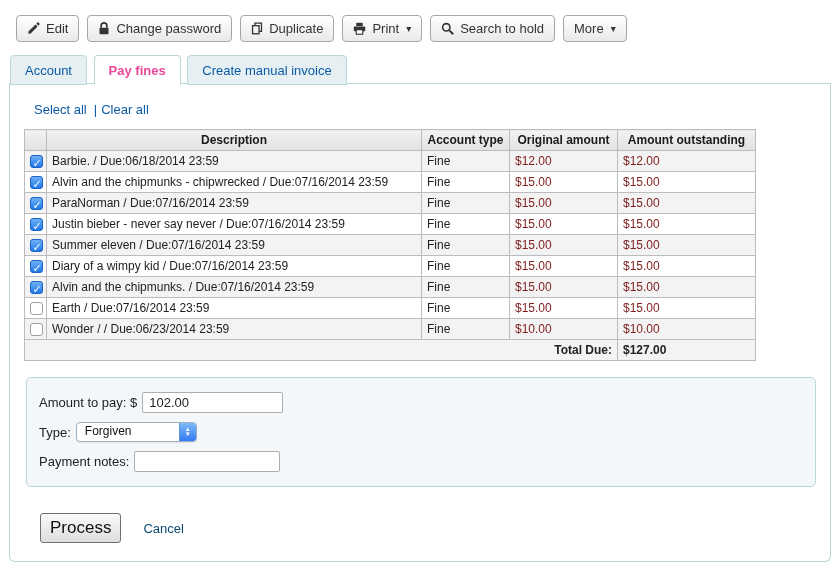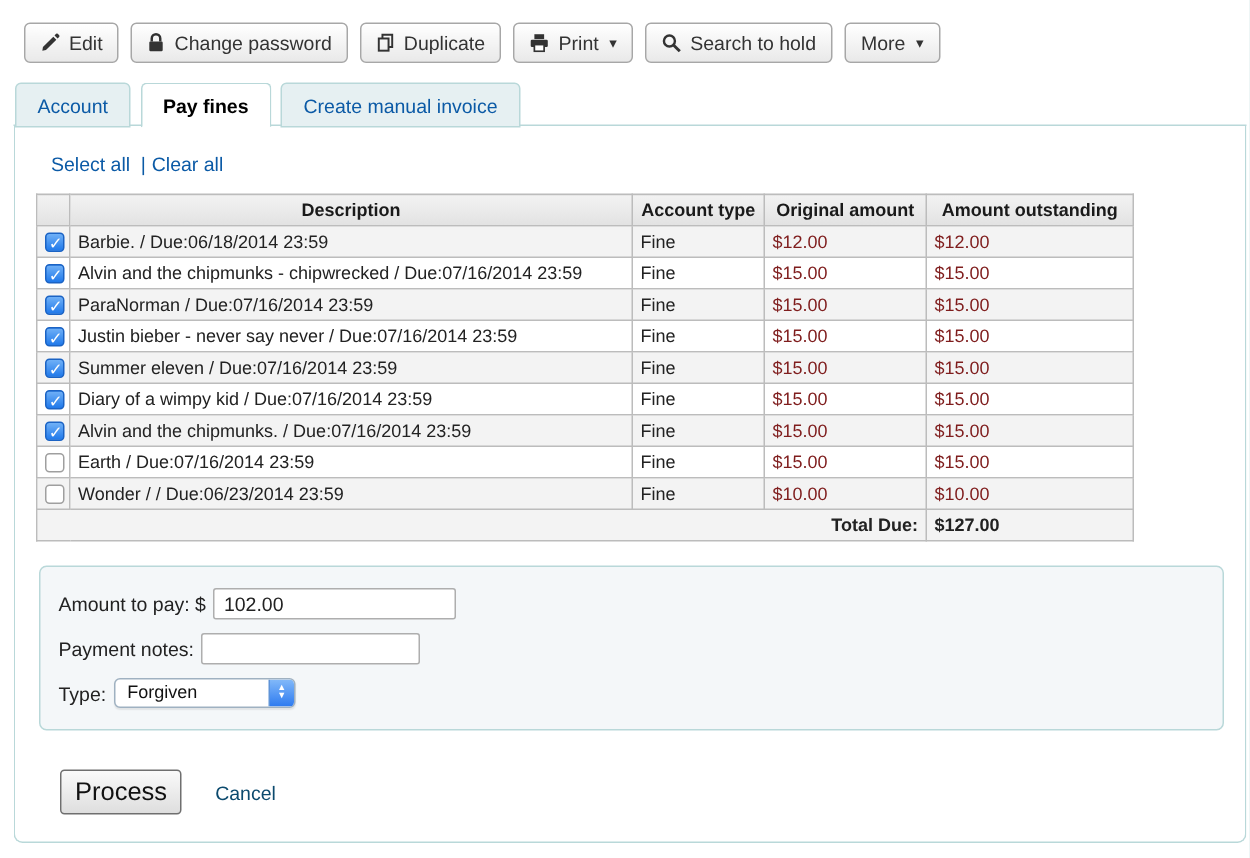--- a/index.html
+++ b/index.html
@@ -12,21 +12,21 @@
     border:1px solid #a7a7a7; border-radius:4px; color:#333; font-size:13px; cursor:pointer;
     background:linear-gradient(#ffffff,#e9e9e9); box-shadow:0 1px 0 rgba(255,255,255,.6) inset; }
   .tb-btn svg { display:block; }
   .caret { font-size:10px; color:#333; margin-left:1px; }
 
   
   .tabs { margin-left:9px; margin-right:2px; border-bottom:1px solid #b9d8d9; padding-left:1px; }
   .tab { display:inline-block; padding:7px 14px 6px; margin-right:3px; margin-bottom:-1px;
     border:1px solid #b9d8d9; border-radius:4px 4px 0 0; background:#e6f0f2;
     color:#0b5aa6; cursor:pointer; position:relative; top:1px; }
-  .tab.active { background:#fff; border-bottom-color:#fff; color:#000000; font-weight:bold; }
+  .tab.active { background:#fff; border-bottom-color:#fff; color:#ec4899; font-weight:bold; }
 
   
   .content { margin:0 2px 0 9px; border:1px solid #b9d8d9; border-top:none;
     border-radius:0 0 6px 6px; padding:14px 14px 18px 14px; min-height:455px; }
 
   .sel-links { margin:4px 0 12px 10px; color:#0b5aa6; }
   .sel-links a { color:#0b5aa6; text-decoration:none; cursor:pointer; }
   .sel-sep { color:#0b5aa6; margin:0 4px 0 7px; }
 
   
@@ -55,21 +55,21 @@
   .cb-cell { text-align:center; }
 
   
   .payform { margin:16px 0 0 2px; border:1px solid #b9d8d9; border-radius:5px;
     background:#f4f7f9; padding:14px 12px 12px 12px; }
   .frow { margin:0 0 9px 0; display:flex; align-items:center; }
   .frow:last-child { margin-bottom:2px; }
   .frow label { color:#222; margin-right:5px; }
   input.txt { border:1px solid #aeaeae; border-radius:2px; height:21px; padding:2px 6px;
     font-size:13px; font-family:inherit; background:#fff; color:#222; }
-  .amount-input { width:162px; }
+  .amount-input { width:141px; }
   .notes-input { width:146px; }
 
   
   .mac-select { display:inline-flex; align-items:stretch; border:1px solid #9fb1c1;
     border-radius:4px; background:#fff; height:20px; overflow:hidden; cursor:pointer;
     box-shadow:0 1px 1px rgba(0,0,0,.08); }
   .mac-select .txt { padding:1px 8px 0 8px; min-width:102px; font-size:12px; color:#111; }
   .mac-select .cap { width:17px; background:linear-gradient(#82b9f9,#2e7bf0);
     display:flex; flex-direction:column; align-items:center; justify-content:center;
     color:#fff; font-size:6px; line-height:5px; border-left:1px solid #5f94d8; }
@@ -238,30 +238,30 @@
       </tr>
     </tfoot>
   </table>
 
   <div class="payform">
     <div class="frow">
       <label>Amount to pay: $</label>
       <input class="txt amount-input" type="text" value="102.00" style="">
     </div>
     <div class="frow">
-      <label>Payment notes:</label>
-      <input class="txt notes-input" type="text" value="" style="">
-    </div>
-    <div class="frow">
       <label>Type:</label>
       <span class="mac-select">
         <span class="txt">Forgiven</span>
         <span class="cap">▲<br>▼</span>
       </span>
     </div>
+    <div class="frow">
+      <label>Payment notes:</label>
+      <input class="txt notes-input" type="text" value="" style="">
+    </div>
   </div>
 
   <div class="actions">
     <button class="process-btn">Process</button>
     <a class="cancel-link">Cancel</a>
   </div>
 
 </div>
 
 </body></html>

